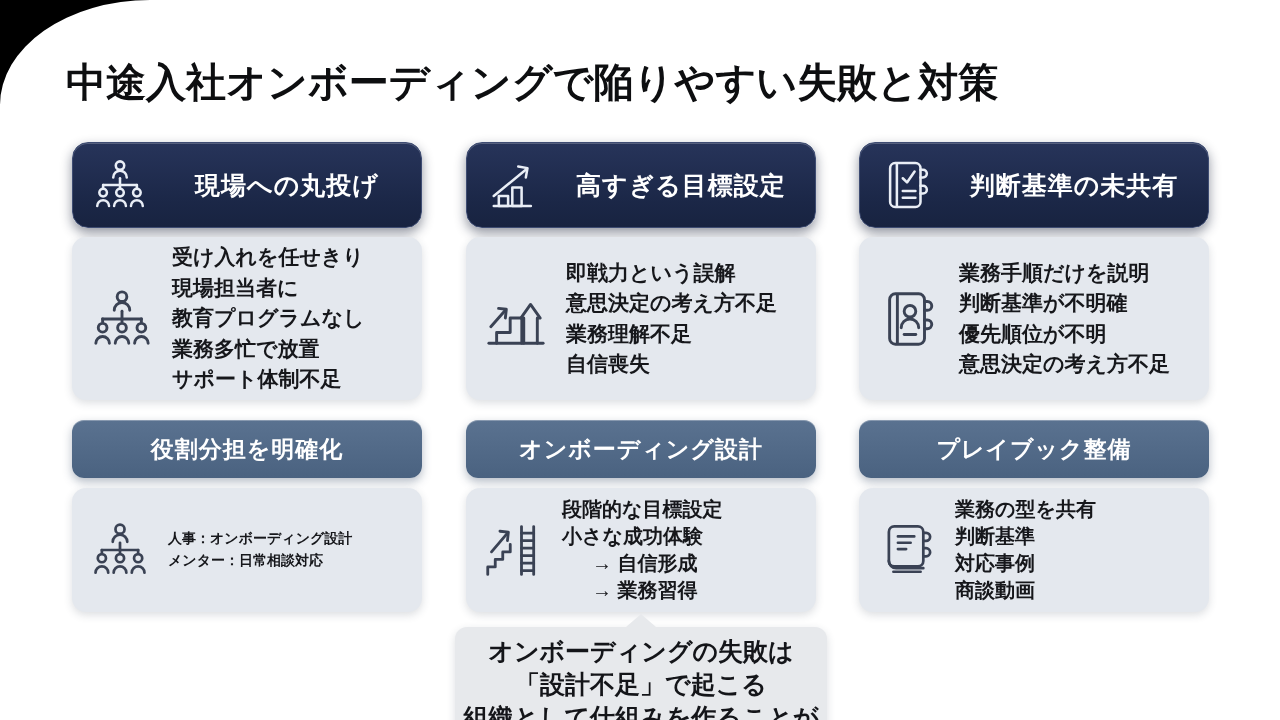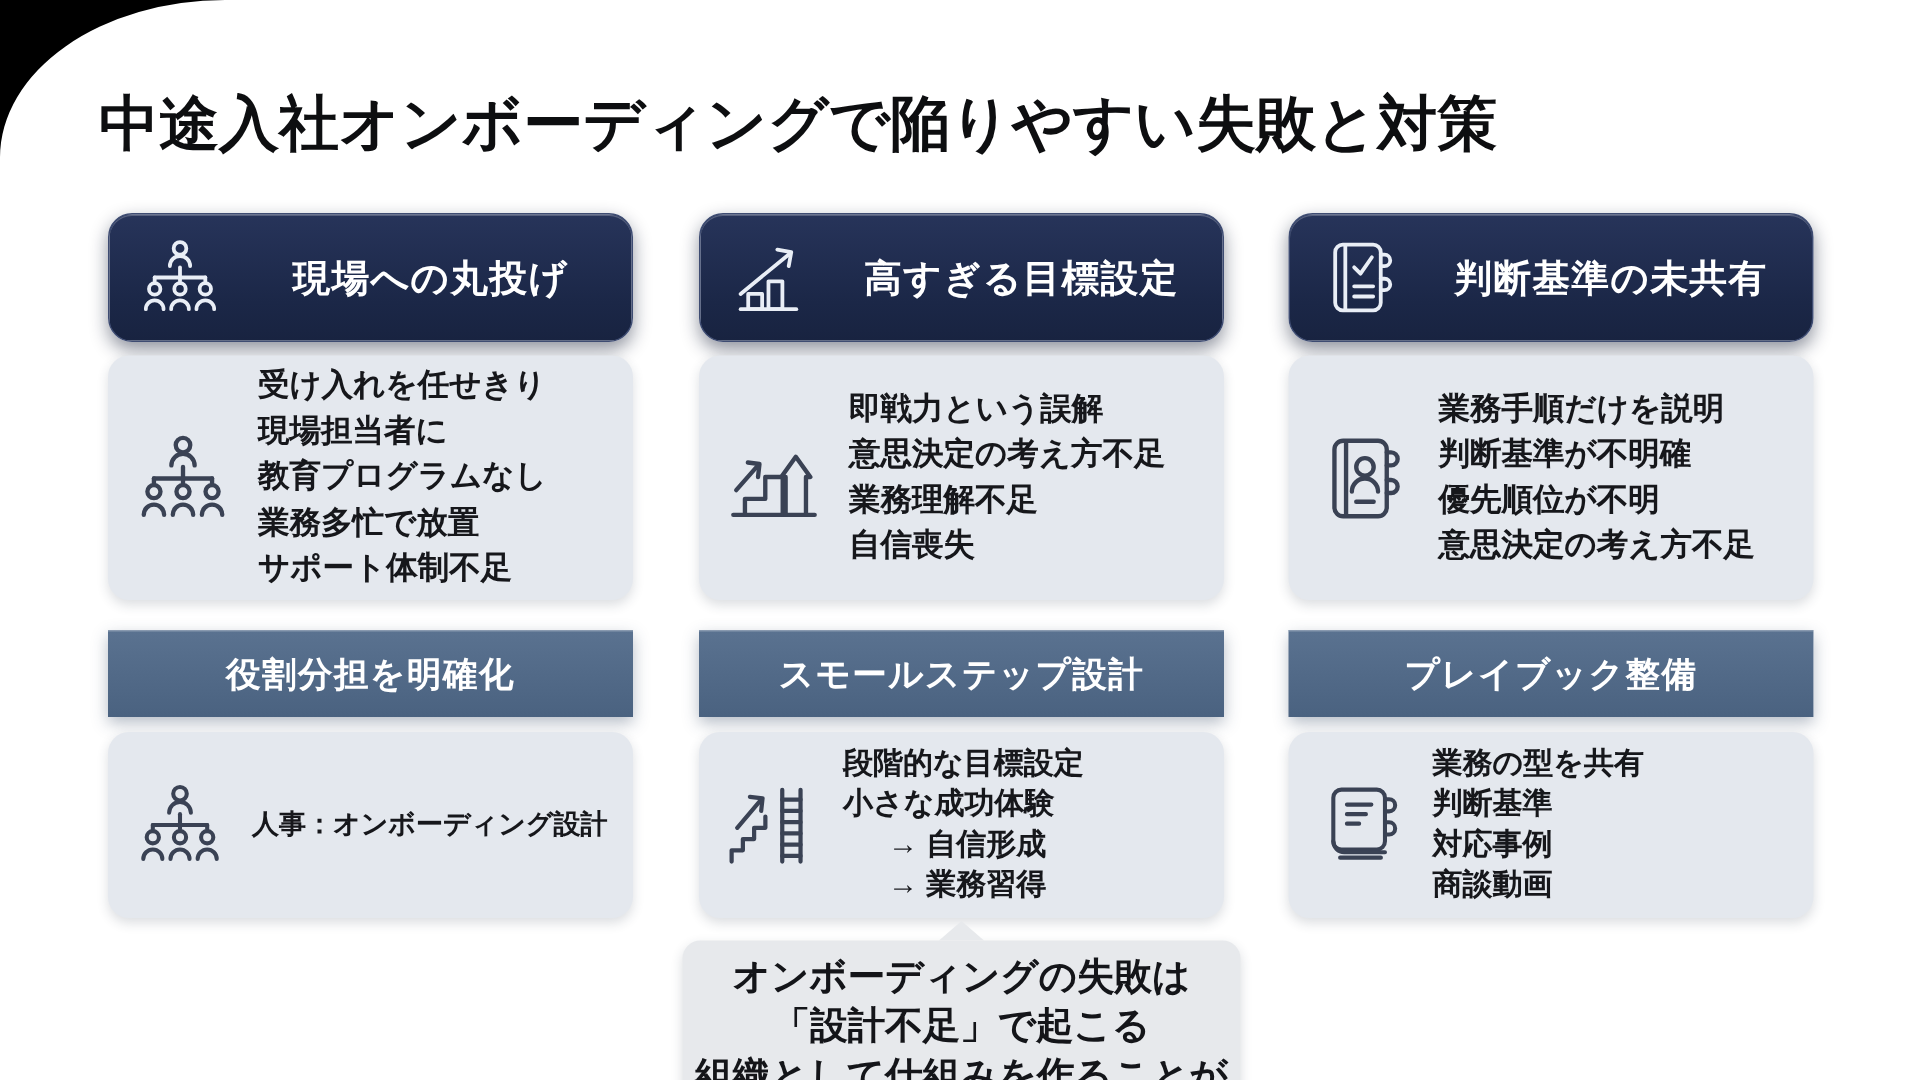--- a/index.html
+++ b/index.html
@@ -29,34 +29,34 @@
 
   .detail-card{
     margin-top:9px;height:163px;border-radius:14px;background:#e4e8ee;
     box-shadow:0 3px 8px rgba(40,50,70,.16);
     display:flex;align-items:center;box-sizing:border-box;
   }
   .detail-card .icon-wrap{width:100px;display:flex;justify-content:center;align-items:center;color:#3a4254;flex:none;}
   .detail-text{font-size:21px;font-weight:700;color:#16171b;line-height:1.45;}
 
   .solution-header{
-    margin-top:20px;height:58px;border-radius:0;
+    margin-top:20px;height:58px;border-radius:12px;
     background:linear-gradient(180deg,#5a7290 0%,#4a6280 100%);
     box-shadow:0 4px 10px rgba(45,65,95,.35), inset 0 1px 0 rgba(255,255,255,.28);
     color:#ffffff;display:flex;align-items:center;justify-content:center;
     font-size:23px;font-weight:700;letter-spacing:1px;box-sizing:border-box;
   }
   .solution-card{
     margin-top:10px;height:124px;border-radius:14px;background:#e4e8ee;
     box-shadow:0 3px 8px rgba(40,50,70,.16);
     display:flex;align-items:center;box-sizing:border-box;
   }
   .solution-card .icon-wrap{width:96px;display:flex;justify-content:center;align-items:center;color:#3a4254;flex:none;}
   .solution-text{font-size:20px;font-weight:700;color:#16171b;line-height:1.35;}
-  .col0 .solution-text{font-size:18px;line-height:1.55;}
+  .col0 .solution-text{font-size:14px;line-height:1.55;}
   .solution-text .arrow-line{padding-left:30px;}
 
   .note-bubble{
     position:absolute;left:455px;top:627px;width:372px;box-sizing:border-box;
     background:#e7e9ec;border-radius:12px;padding:8px 6px 9px;
     text-align:center;font-size:25px;font-weight:700;color:#141519;line-height:1.32;
     box-shadow:0 3px 8px rgba(40,50,70,.16);
   }
   .note-bubble::before{
     content:"";position:absolute;top:-13px;left:50%;margin-left:-15px;
@@ -131,20 +131,21 @@
         <circle cx="12" cy="41" r="4.5"></circle>
           <circle cx="32" cy="41" r="4.5"></circle>
           <circle cx="52" cy="41" r="4.5"></circle>
         <path d="M5 57 a7 7 0 0 1 14 0"></path>
           <path d="M25 57 a7 7 0 0 1 14 0"></path>
           <path d="M45 57 a7 7 0 0 1 14 0"></path>
       </svg>
     </span>
     <div class="solution-text">
       <div>人事：オンボーディング設計</div>
+      <div>メンター：日常相談対応</div>
     </div>
   </div>
 </div>
 
 <div class="col col1">
   <div class="problem-header">
     <span class="icon-wrap">
       <svg class="ic" width="54" height="54" viewBox="0 0 64 64" fill="none" stroke="currentColor" stroke-width="3" stroke-linecap="round" stroke-linejoin="round">
         <path d="M8 57 H52"></path>
           <rect x="14" y="45" width="11" height="12"></rect>
@@ -166,21 +167,21 @@
       </svg>
     </span>
     <div class="detail-text">
       <div>即戦力という誤解</div>
       <div>意思決定の考え方不足</div>
       <div>業務理解不足</div>
       <div>自信喪失</div>
     </div>
   </div>
   <div class="solution-header">
-    <span>スモールステップ設計</span>
+    <span>オンボーディング設計</span>
   </div>
   <div class="solution-card">
     <span class="icon-wrap">
       <svg class="ic" width="60" height="60" viewBox="0 0 64 64" fill="none" stroke="currentColor" stroke-width="3" stroke-linecap="round" stroke-linejoin="round">
         <path d="M4 58 V50 H12 V42 H20 V34 H28 V26"></path>
         <path d="M8 34 L25 14"></path>
           <path d="M17 12 L26 13 L25 22"></path>
         <path d="M40 7 V58 M53 7 V58"></path>
         <path d="M40 14 H53 M40 22 H53 M40 30 H53 M40 38 H53 M40 46 H53 M40 54 H53"></path>
       </svg>

